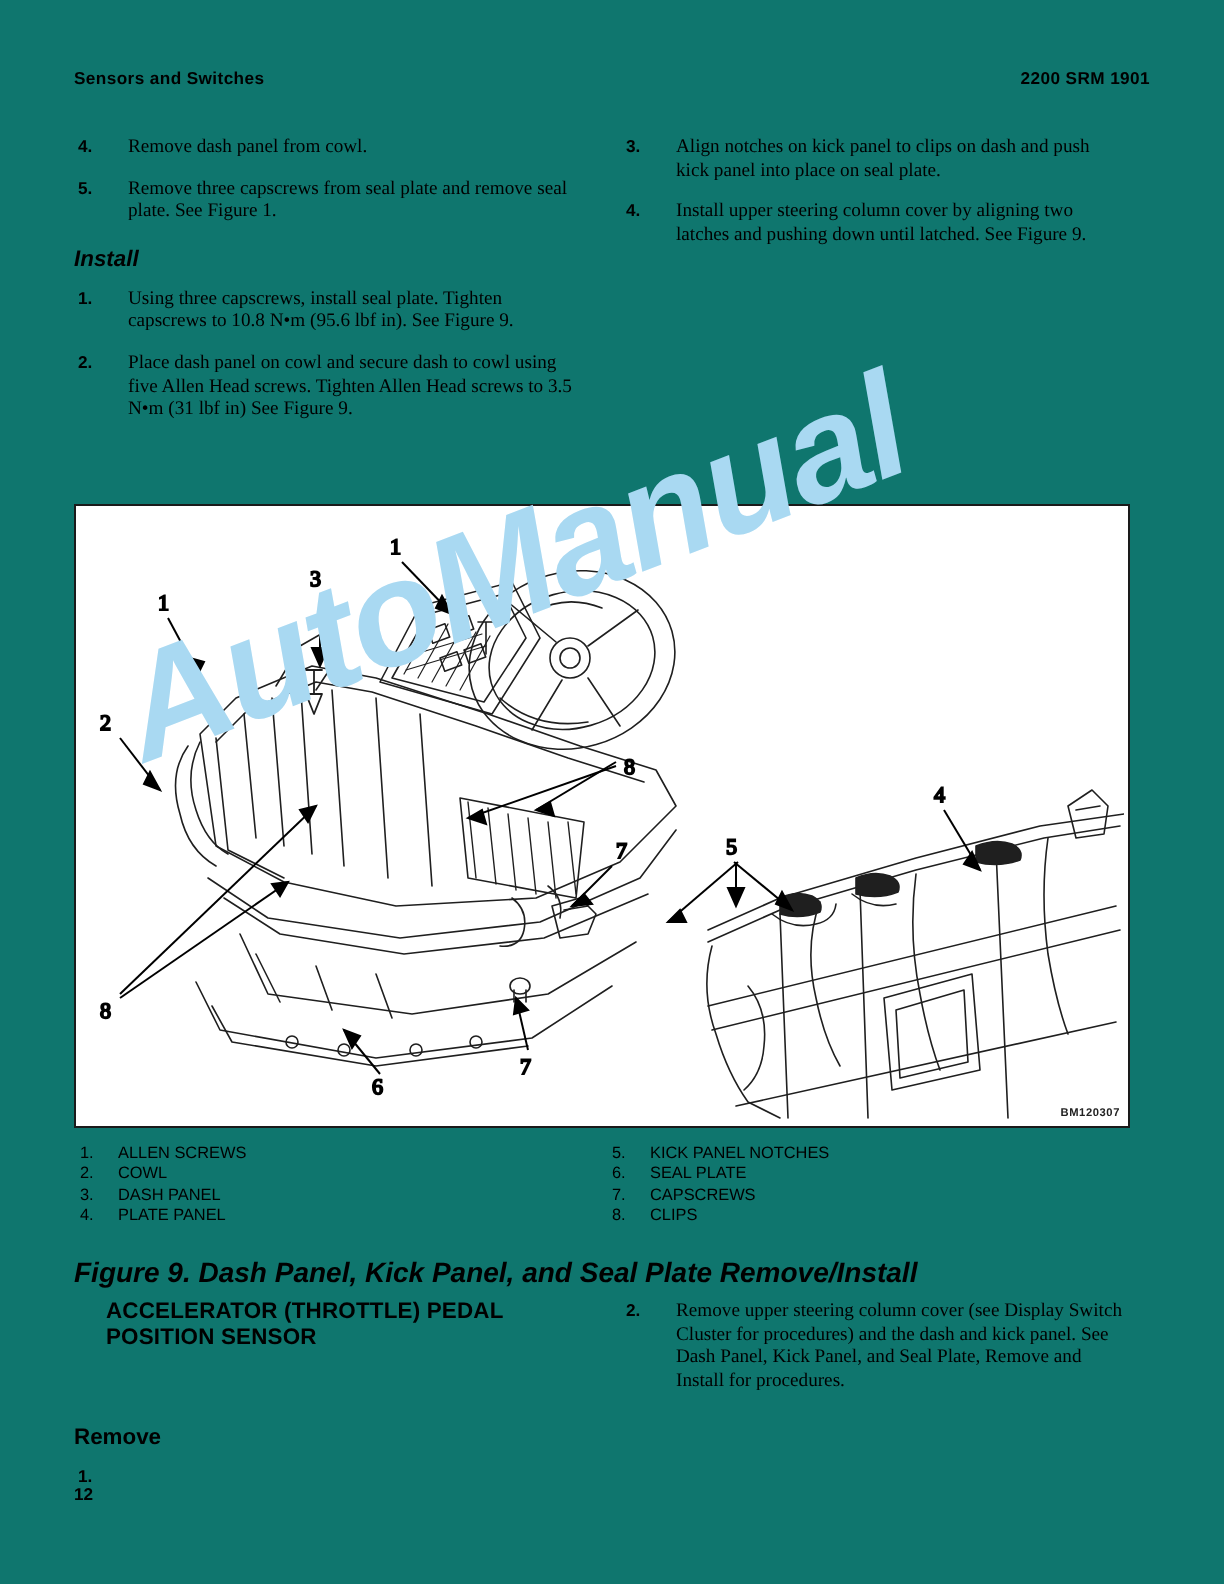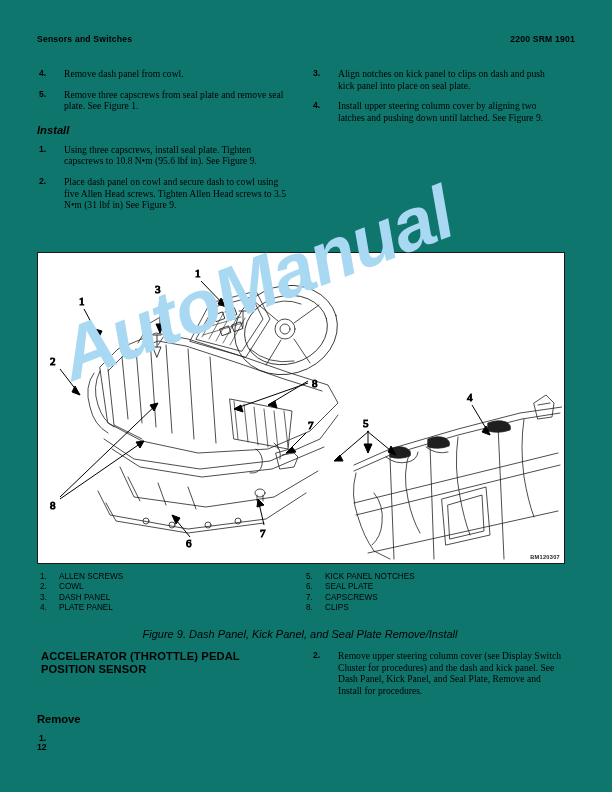--- a/index.html
+++ b/index.html
@@ -57,21 +57,21 @@
     top: 0;
     font-family: "Liberation Sans", sans-serif;
     font-weight: bold;
     font-size: 8.6px;
     line-height: 11.6px;
   }
   .step .txt { display: block; }
 
   
   h2.sec {
-    margin: 0 0 7px 4px;
+    margin: 0 0 7px 16px;
     font-family: "Liberation Sans", sans-serif;
     font-weight: bold;
     font-size: 11.2px;
     line-height: 13px;
     letter-spacing: .1px;
   }
   h3.sub {
     margin: 12px 0 7px 0;
     font-family: "Liberation Sans", sans-serif;
     font-weight: bold;
@@ -135,25 +135,25 @@
   .legend .lcol.c1 { left: 3px; }
   .legend .lcol.c2 { left: 269px; }
   .legend .lrow { position: relative; padding-left: 19px; white-space: nowrap; }
   .legend .lrow .ln { position: absolute; left: 0; top: 0; }
 
   .figcap {
     position: absolute;
     top: 628px;
     left: 37px;
     width: 526px;
-    text-align: center;
-    font-family: "Liberation Sans", sans-serif;
-    font-weight: normal;
+    text-align: left;
+    font-family: "Liberation Sans", sans-serif;
+    font-weight: bold;
     font-style: italic;
-    font-size: 11px;
+    font-size: 14px;
   }
 
   
   .folio {
     position: absolute;
     left: 37px;
     top: 742px;
     font-family: "Liberation Sans", sans-serif;
     font-weight: bold;
     font-size: 8.6px;

